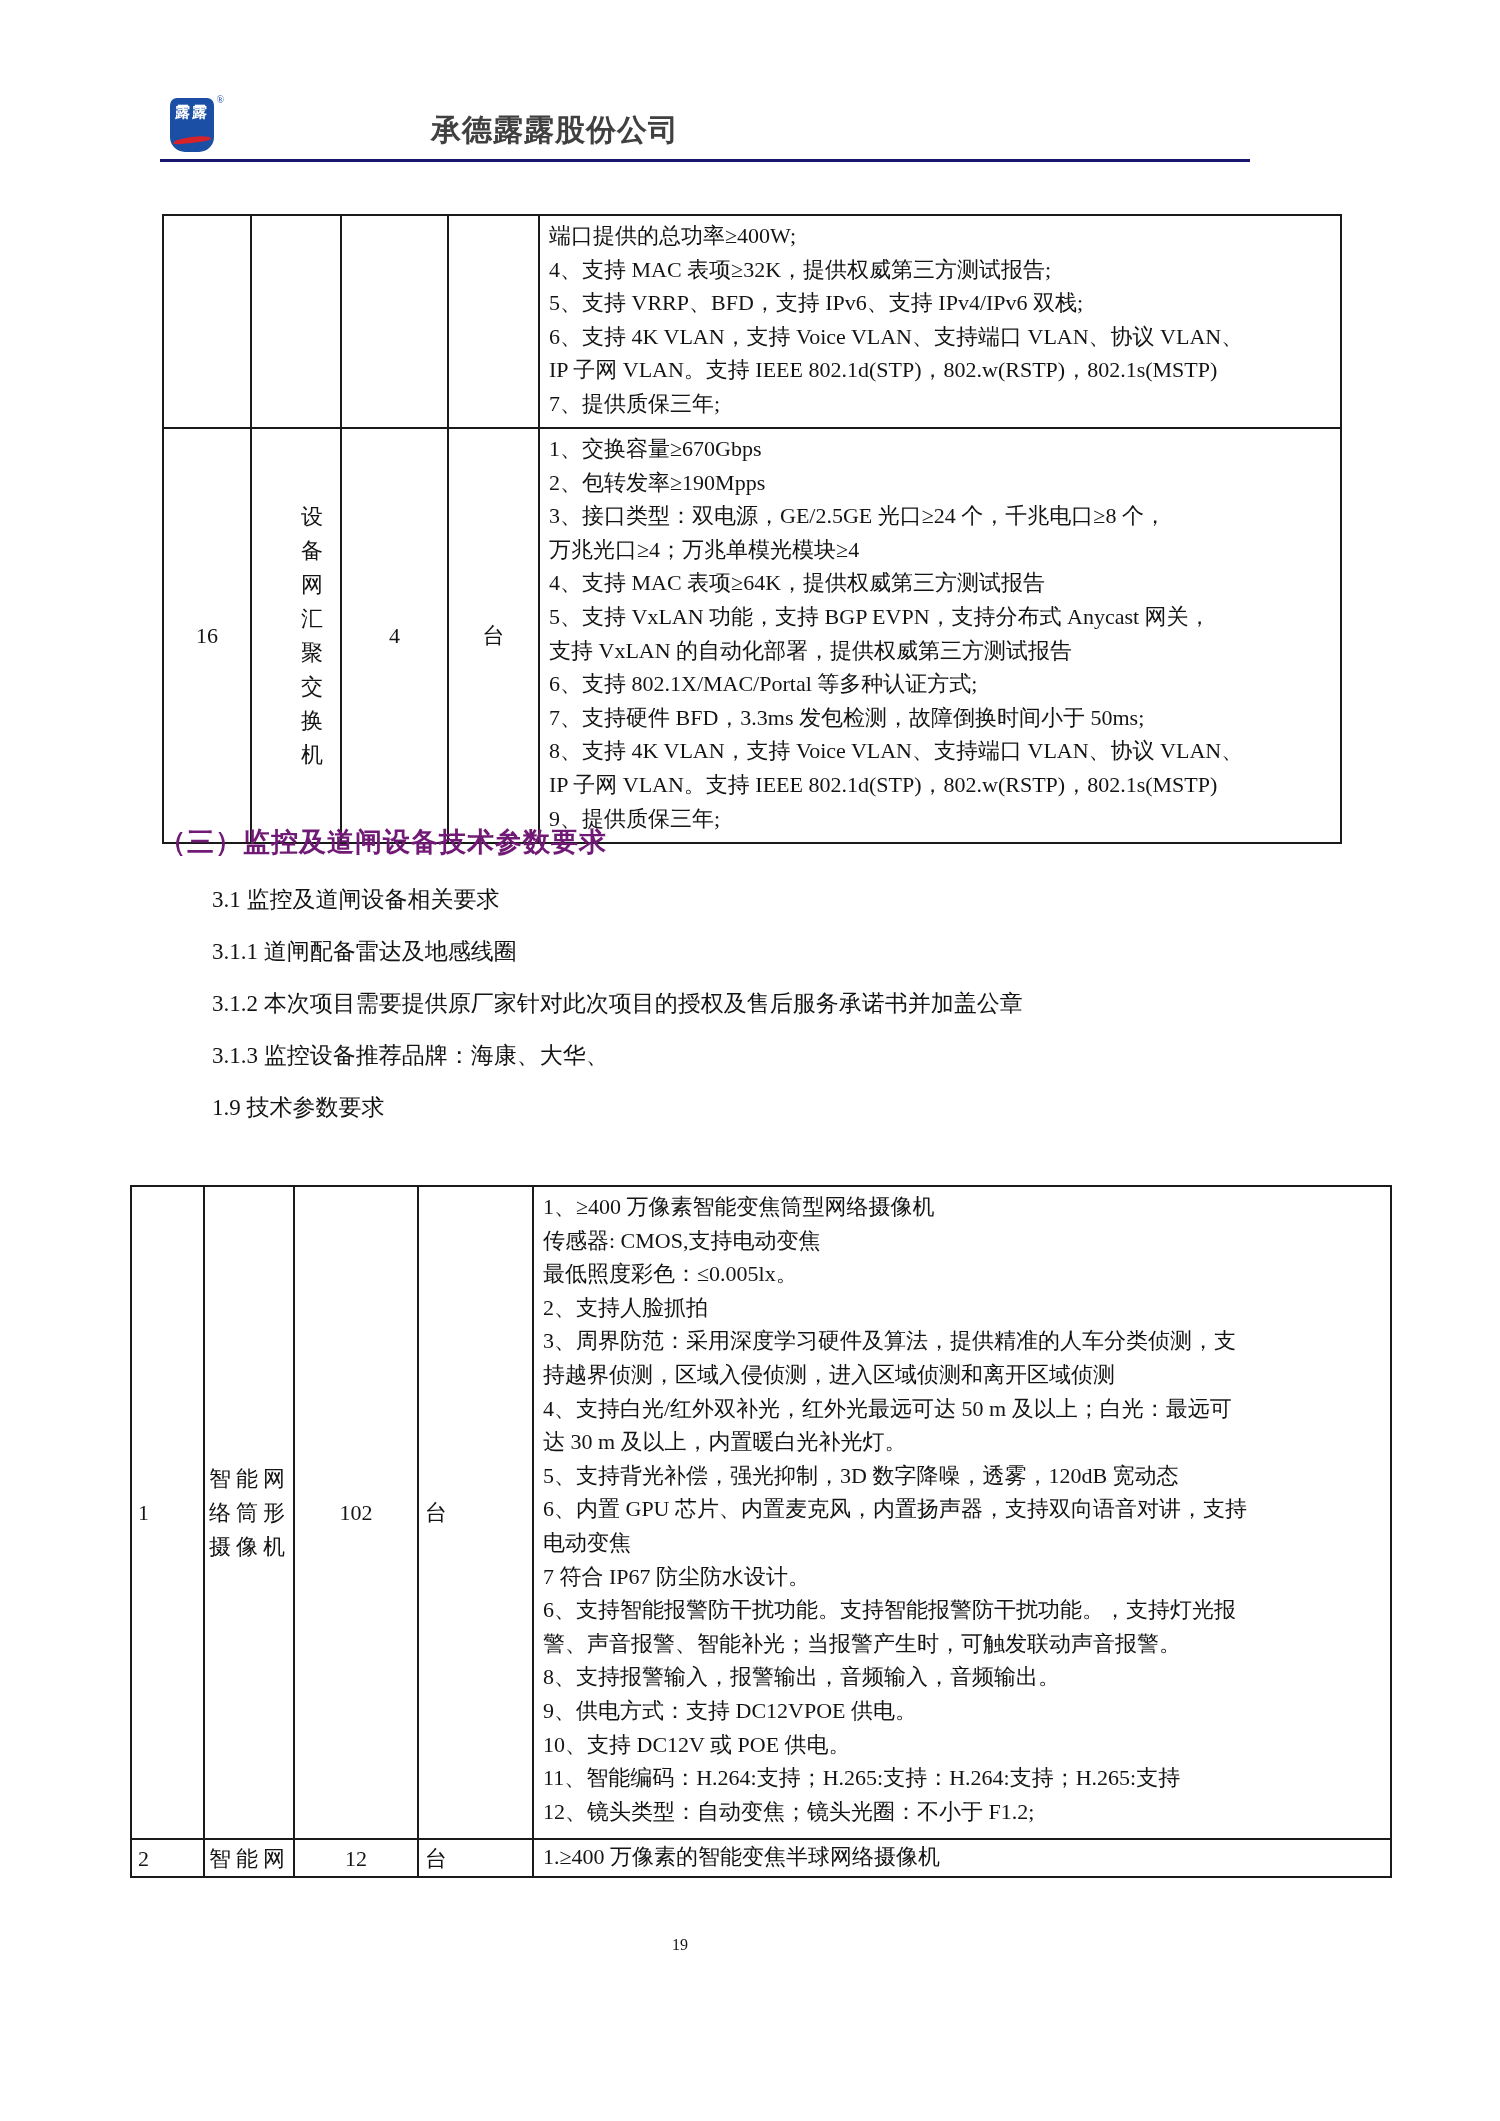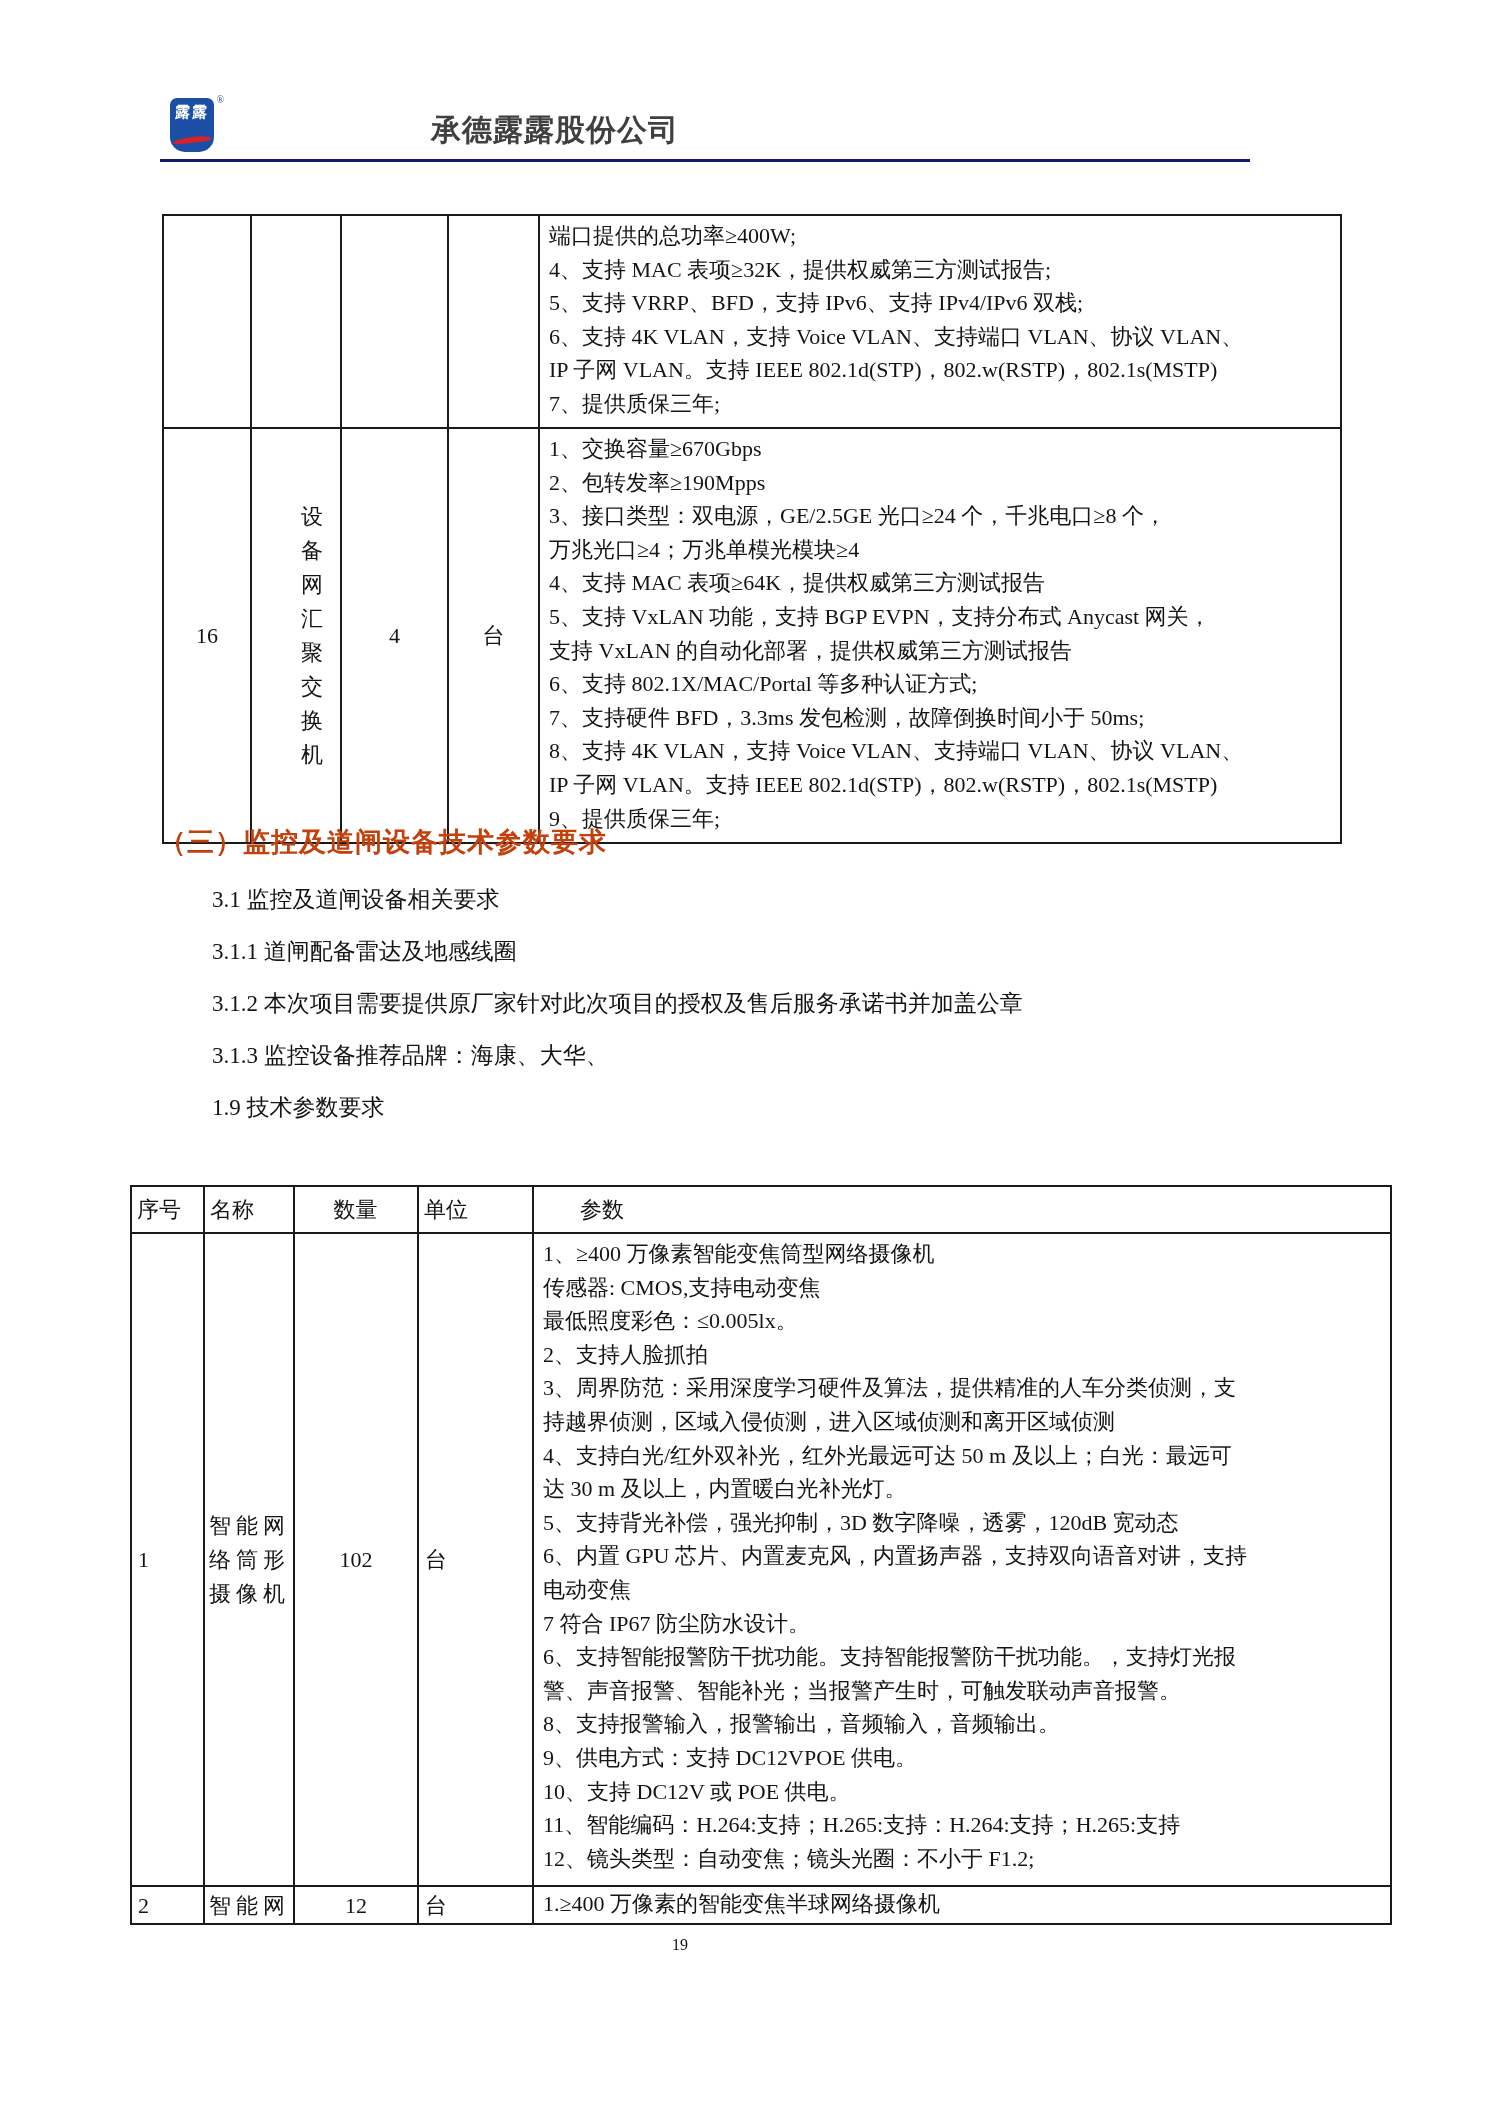--- a/index.html
+++ b/index.html
@@ -53,21 +53,21 @@
   .t2 tr.r1 { height:653px; }
   .t2 tr.r2 { height:38px; }
   .t2 tr.r2 td { line-height:30px; padding-top:2px; }
 
   .t2 th { text-align:left; padding-left:5px; font-size:22px; }
   .t2 th.th-qty { text-align:center; padding-left:0; }
   .t2 th.th-param { padding-left:46px; }
 
   
   .section-heading { position:absolute; left:159px; top:824px; font-size:27px;
-    font-weight:bold; color:#c2410c;
+    font-weight:bold; color:#701a75;
     font-family:"Liberation Sans","DejaVu Sans",sans-serif; letter-spacing:1px; }
   .clause { position:absolute; left:212px; font-size:23px; color:#141414; }
   .clause-1 { top:884px; }
   .clause-2 { top:936px; }
   .clause-3 { top:988px; }
   .clause-4 { top:1040px; }
   .clause-5 { top:1092px; }
 
   .pagenum { position:absolute; left:630px; top:1936px; width:100px;
     text-align:center; font-size:16px; }
@@ -137,27 +137,20 @@
 
   <table class="t2">
     <colgroup>
       <col style="width:73px">
         <col style="width:90px">
         <col style="width:124px">
       <col style="width:115px">
         <col style="width:858px">
     </colgroup>
     <tbody>
-        <tr class="hr">
-      <th>序号</th>
-      <th>名称</th>
-      <th class="th-qty">数量</th>
-      <th>单位</th>
-      <th class="th-param">参数</th>
-    </tr>
     <tr class="r1">
       <td class="cell-left">1</td>
       <td class="name-cell">智能网络筒形摄像机</td>
       <td class="cell-center">102</td>
       <td class="cell-left">台</td>
       <td class="params-cell">1、≥400 万像素智能变焦筒型网络摄像机
 传感器: CMOS,支持电动变焦
 最低照度彩色：≤0.005lx。
 2、支持人脸抓拍
 3、周界防范：采用深度学习硬件及算法，提供精准的人车分类侦测，支

